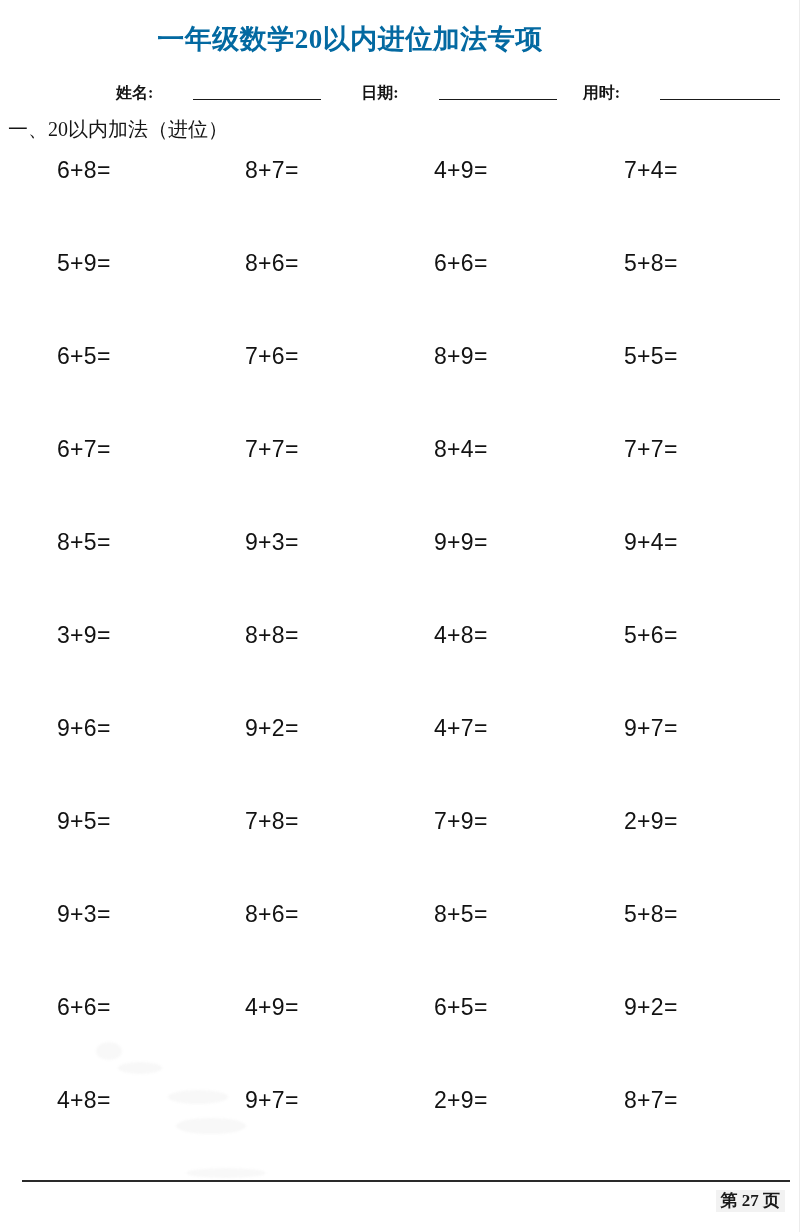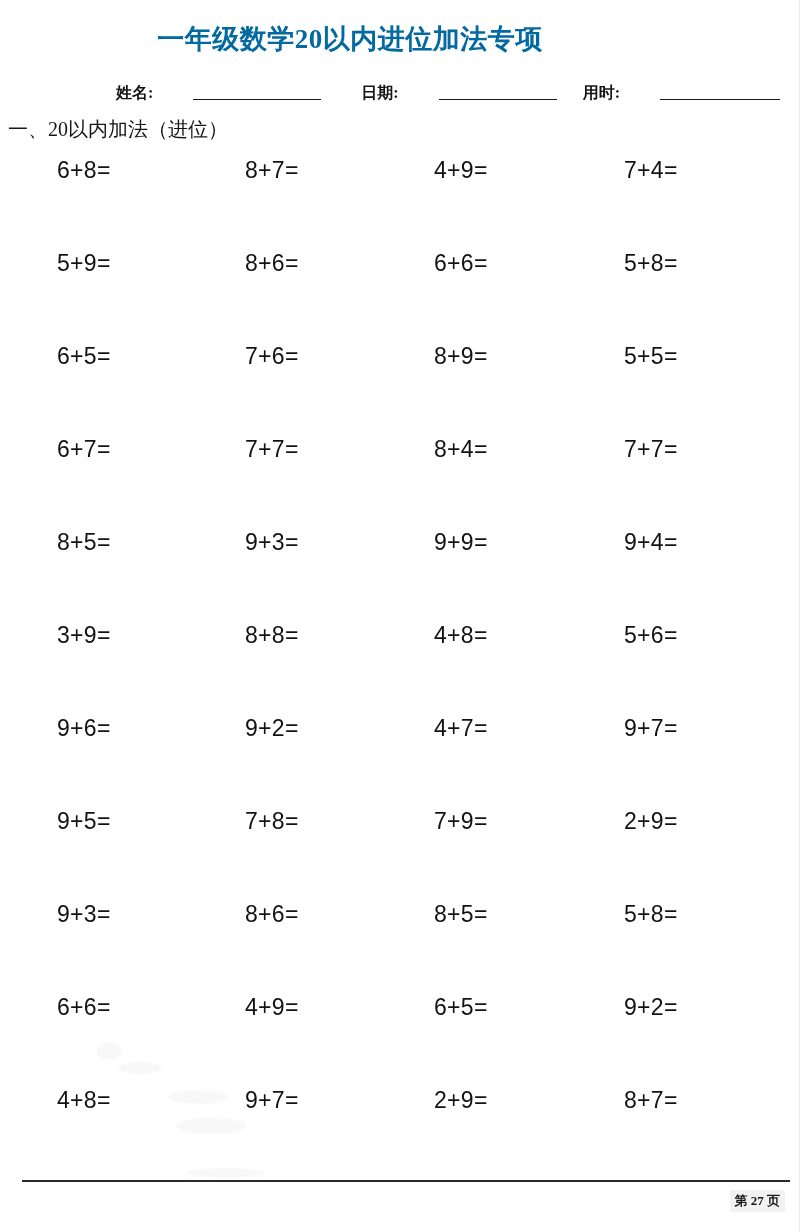--- a/index.html
+++ b/index.html
@@ -123,21 +123,21 @@
     left: 22px;
     top: 1180px;
     width: 768px;
     height: 0;
     border-bottom: 2px solid #2a2a2a;
   }
   .page-number {
     position: absolute;
     right: 14px;
     top: 1190px;
-    font-size: 13px;
+    font-size: 17px;
     font-weight: 700;
     line-height: 20px;
     color: #1a1a1a;
     font-family: "Liberation Serif", "DejaVu Serif", serif;
     background: #f2f2f2;
     padding: 1px 5px;
   }
 
   
   .scan-smudge {

